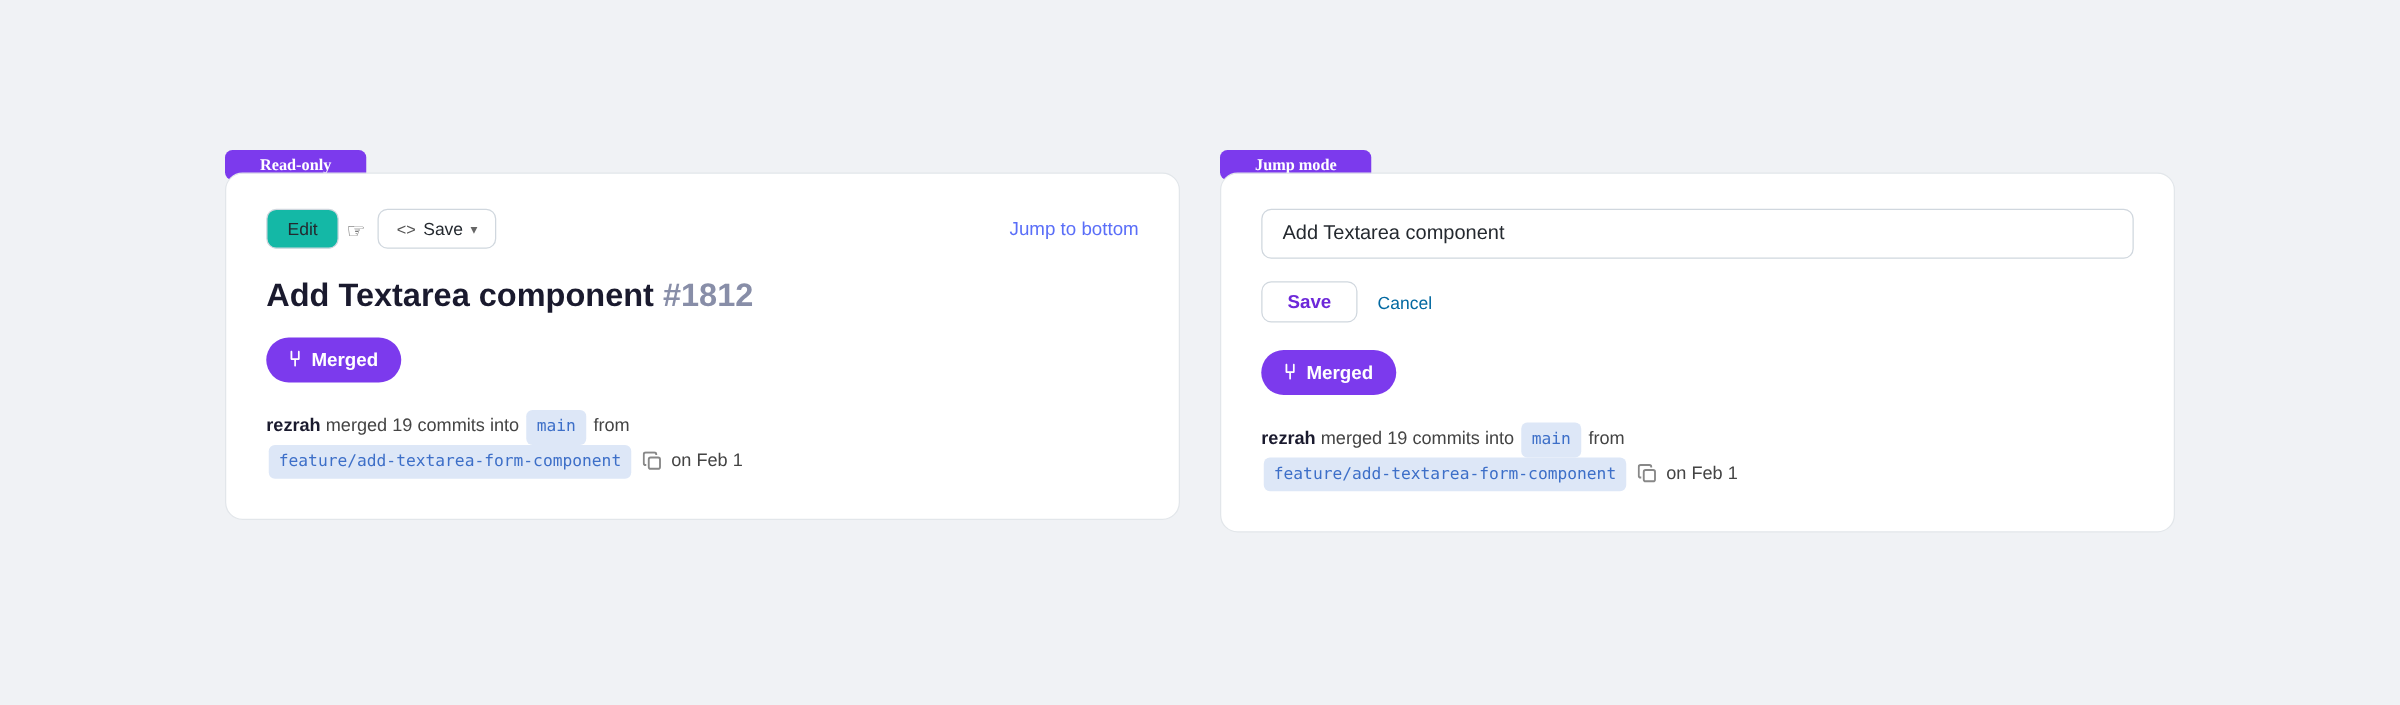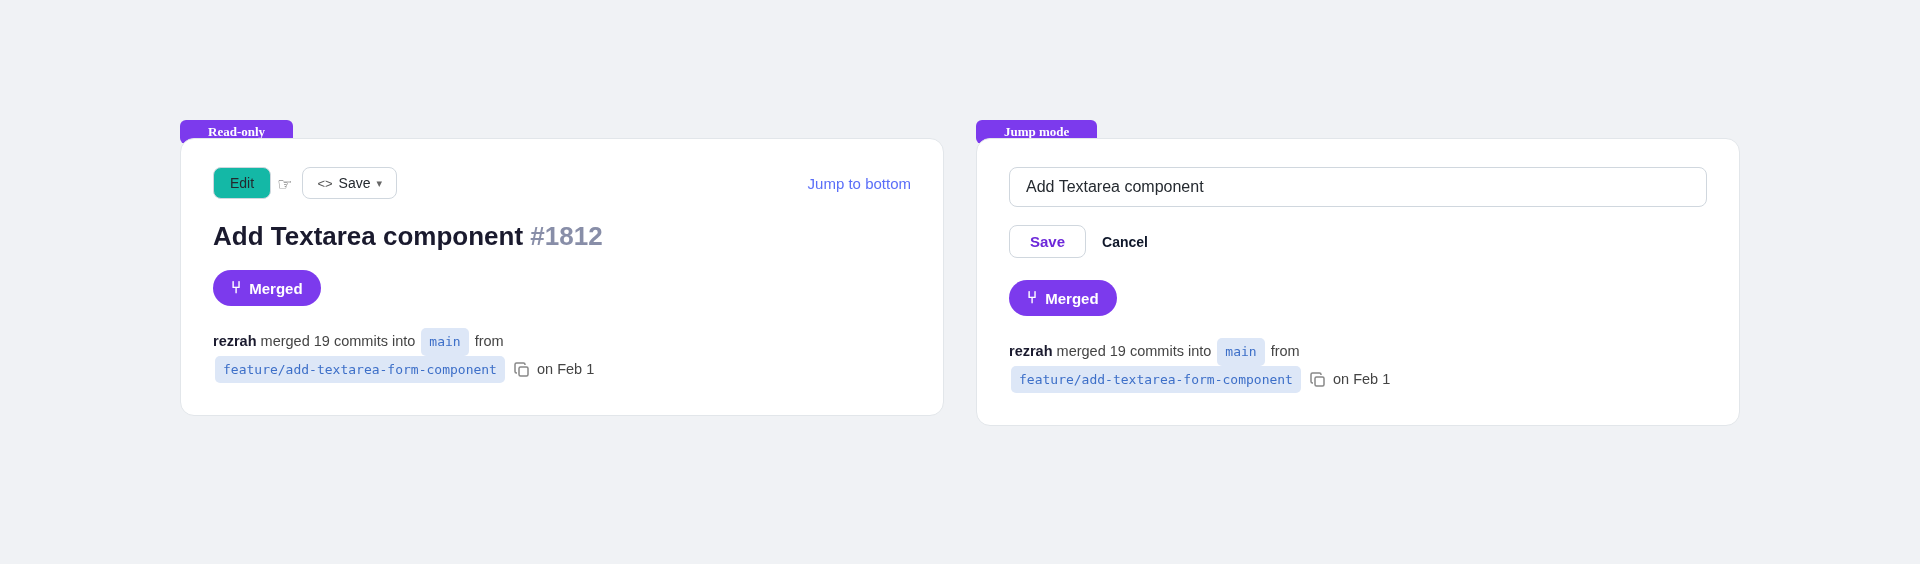--- a/index.html
+++ b/index.html
@@ -175,23 +175,23 @@
       padding: 7px 20px;
       font-size: 15px;
       font-weight: 600;
       cursor: pointer;
       color: #6d28d9;
     }
 
     .btn-cancel {
       background: none;
       border: none;
-      color: #0f172a;
+      color: #0369a1;
       font-size: 14px;
-      font-weight: 700;
+      font-weight: 400;
       cursor: pointer;
     }
 
     
     .code-chevron {
       font-size: 11px;
       color: #666;
     }
   </style>
 </head>

